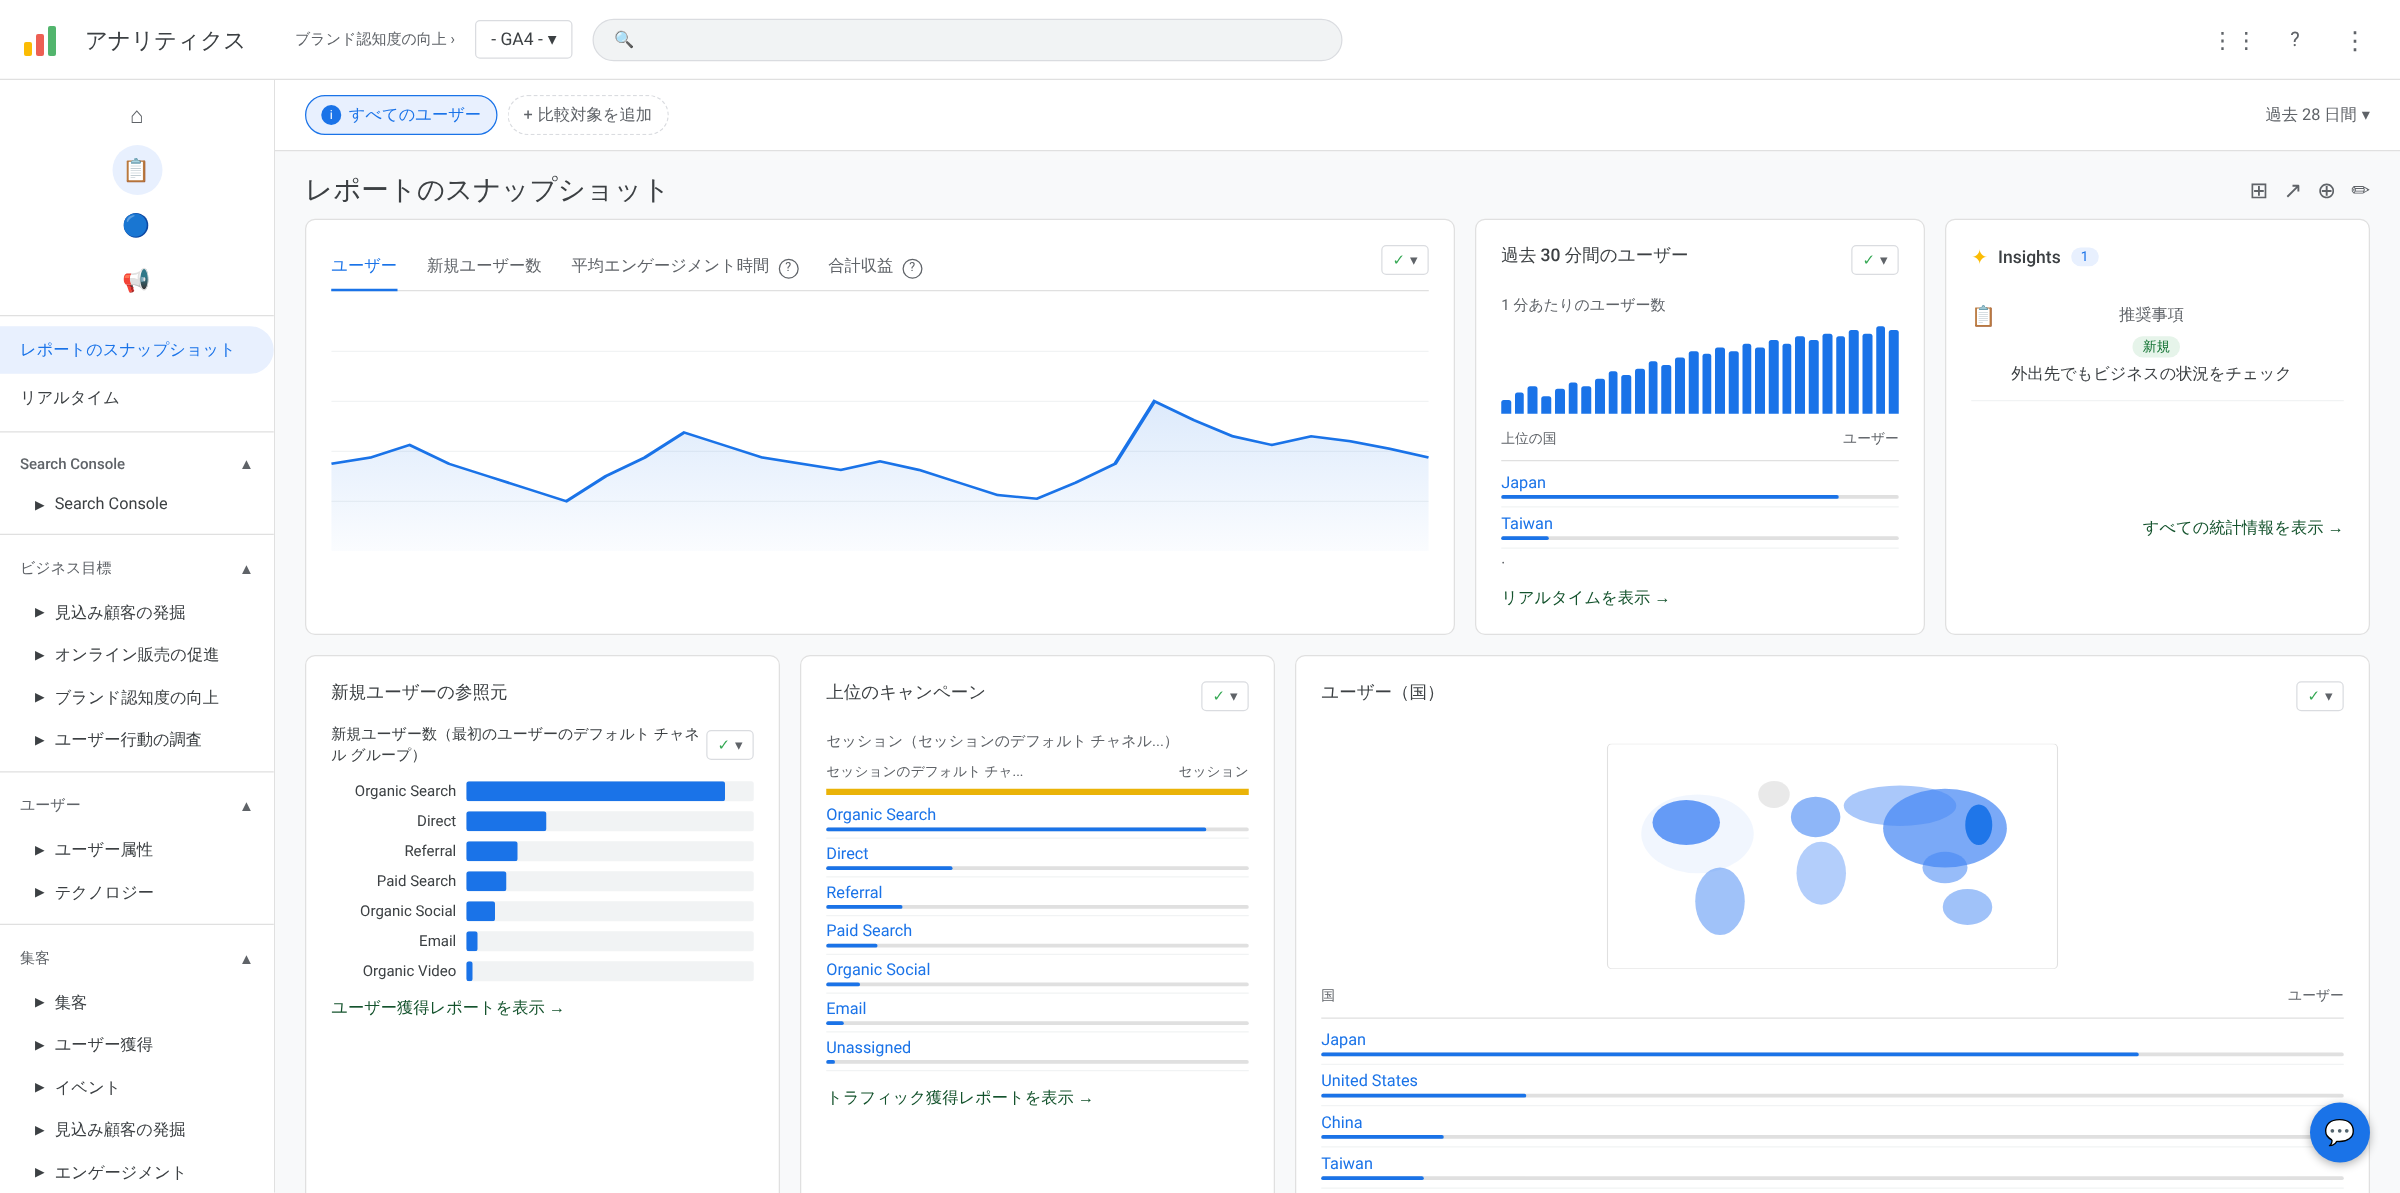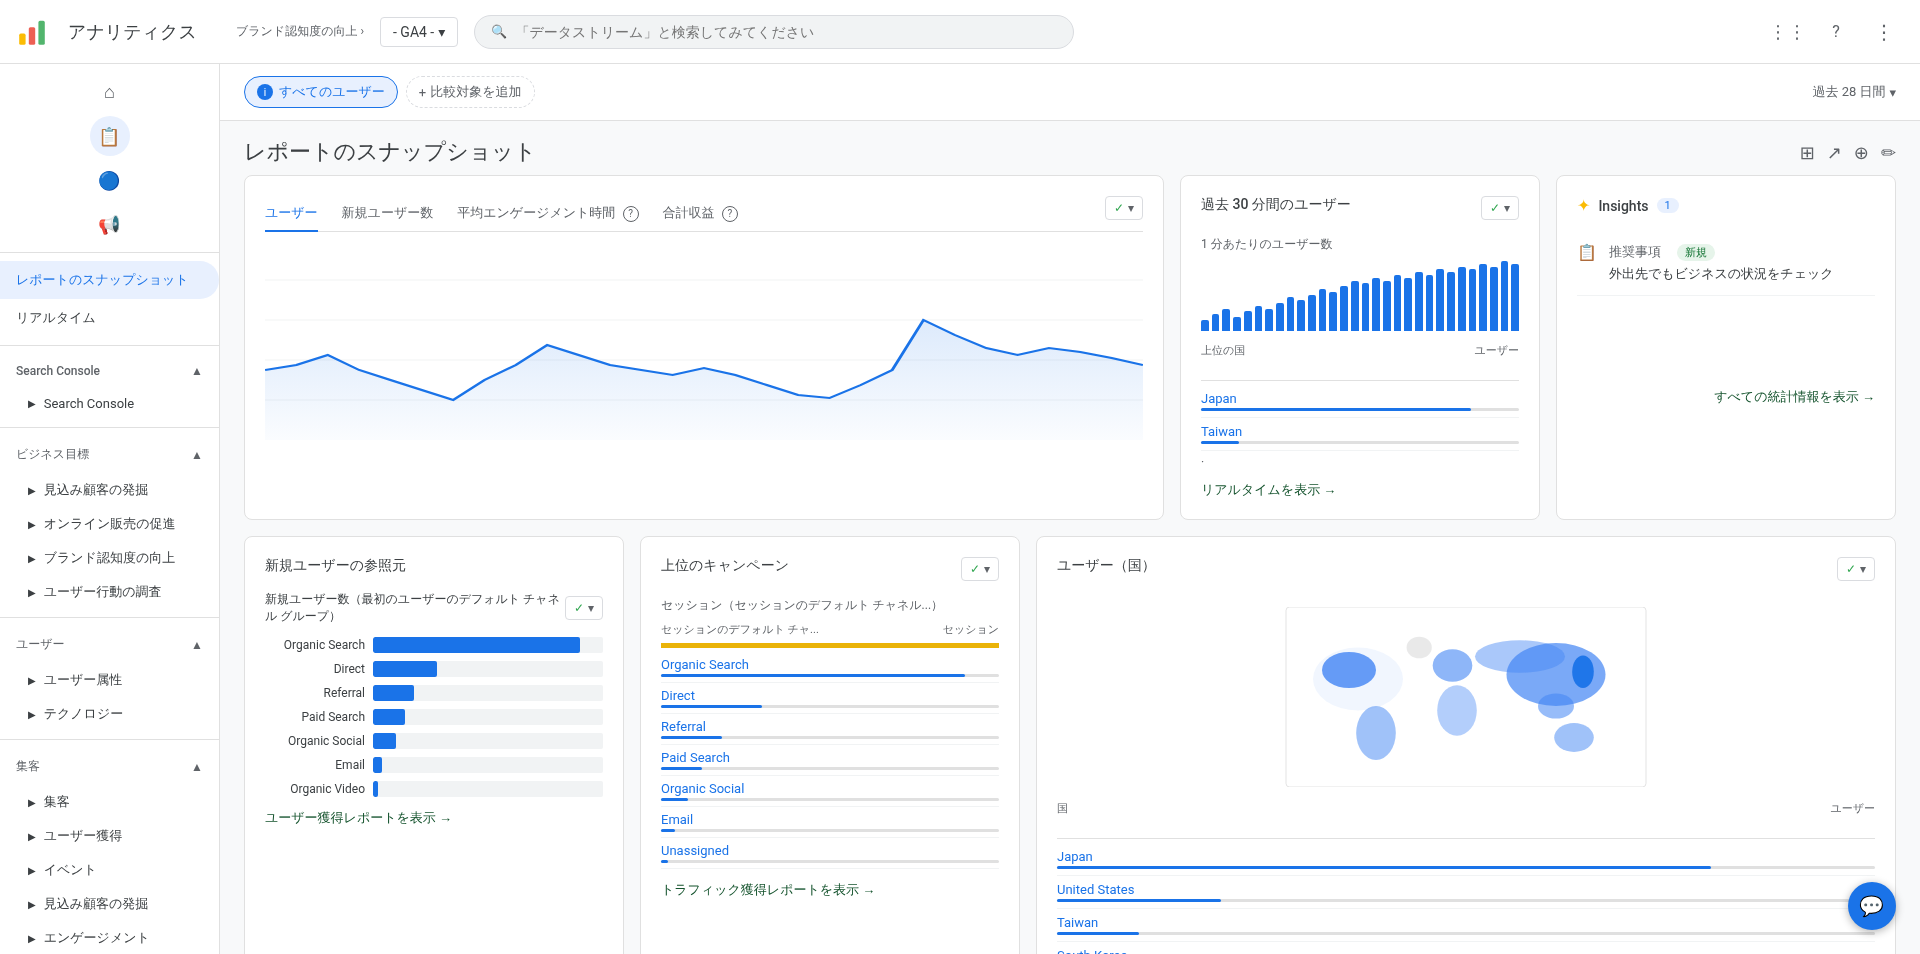--- a/index.html
+++ b/index.html
@@ -112,21 +112,21 @@
     }
     .chart-tab.active { color: #1a73e8; border-bottom-color: #1a73e8; font-weight: 500; }
 
     
     .line-chart-container { height: 200px; position: relative; }
     svg.line-chart { width: 100%; height: 100%; }
 
     
     .mini-bars { display: flex; align-items: flex-end; gap: 3px; height: 60px; }
     .mini-bar { background: #1a73e8; border-radius: 2px 2px 0 0; flex: 1; min-width: 6px; }
-    .table-header-row { display: flex; justify-content: space-between; font-size: 11px; color: #5f6368; border-bottom: 1px solid #e0e0e0; padding-bottom: 22px; margin-bottom: 4px; align-items: center; }
+    .table-header-row { display: flex; justify-content: space-between; font-size: 11px; color: #5f6368; border-bottom: 1px solid #e0e0e0; padding-bottom: 10px; margin-bottom: 4px; align-items: center; }
     .country-row { display: flex; justify-content: space-between; align-items: center; padding: 6px 0; border-bottom: 1px solid #f1f3f4; font-size: 13px; }
     .country-name { color: #1a73e8; cursor: pointer; }
     .country-bar-row { height: 3px; background: #e0e0e0; border-radius: 2px; margin-top: 2px; }
     .country-bar-fill { height: 3px; background: #1a73e8; border-radius: 2px; }
 
     
     .insights-header { display: flex; align-items: center; gap: 8px; }
     .insights-badge { background: #e8f0fe; color: #1a73e8; border-radius: 10px; padding: 1px 8px; font-size: 11px; }
     .recommendation-item { display: flex; gap: 12px; padding: 12px 0; border-bottom: 1px solid #f1f3f4; }
     .rec-badge { background: #e6f4ea; color: #137333; font-size: 11px; padding: 1px 8px; border-radius: 10px; margin-left: 8px; }
@@ -178,21 +178,20 @@
   </div>
   <div class="breadcrumb-area">
     <span>ブランド認知度の向上 ›</span>
   </div>
   <div class="property-selector">
     <span>- GA4 -</span>
     <span>▾</span>
   </div>
   <div class="search-bar">
     <span style="color:#5f6368;">🔍</span>
-    <input type="text" placeholder="「データストリーム」と検索してみてください" style="">
   </div>
   <div class="header-actions">
     <div class="icon-btn" style="font-size:18px; letter-spacing:1px;">⋮⋮</div>
     <div class="icon-btn" style="font-size:16px;">?</div>
     <div class="icon-btn" style="font-size:20px;">⋮</div>
   </div>
 </div>
 
 <div class="layout">
 
@@ -440,21 +439,21 @@
         <div class="card-header">
           <div class="insights-header">
             <span style="color:#fbbc04; font-size:16px;">✦</span>
             <span class="card-title">Insights</span>
             <span class="insights-badge">1</span>
           </div>
         </div>
         <div class="recommendation-item">
           <span style="color:#34a853; font-size:16px;">📋</span>
           <div>
-            <div style="display:flex; align-items:center; gap:8px; margin-bottom:4px;">
+            <div style="display:flex; align-items:center; gap:8px; margin-bottom:4px;flex-direction:column;">
               <span style="font-size:13px; color:#5f6368;">推奨事項</span>
               <span class="rec-badge">新規</span>
             </div>
             <div class="rec-text">外出先でもビジネスの状況をチェック</div>
           </div>
         </div>
         <div style="margin-top: auto; padding-top: 80px;"></div>
         <div class="card-link" style="justify-content:flex-end;">
           <span>すべての統計情報を表示 →</span>
         </div>
@@ -652,20 +651,28 @@
           <div class="country-row">
             <div style="flex:1;">
               <div class="country-name">United States</div>
               <div class="country-bar-row">
                   <div class="country-bar-fill" style="width:20%;"></div>
                 </div>
             </div>
           </div>
           <div class="country-row">
             <div style="flex:1;">
+              <div class="country-name">China</div>
+              <div class="country-bar-row">
+                  <div class="country-bar-fill" style="width:12%;"></div>
+                </div>
+            </div>
+          </div>
+          <div class="country-row">
+            <div style="flex:1;">
               <div class="country-name">Taiwan</div>
               <div class="country-bar-row">
                   <div class="country-bar-fill" style="width:10%;"></div>
                 </div>
             </div>
           </div>
           <div class="country-row">
             <div style="flex:1;">
               <div class="country-name">South Korea</div>
 

